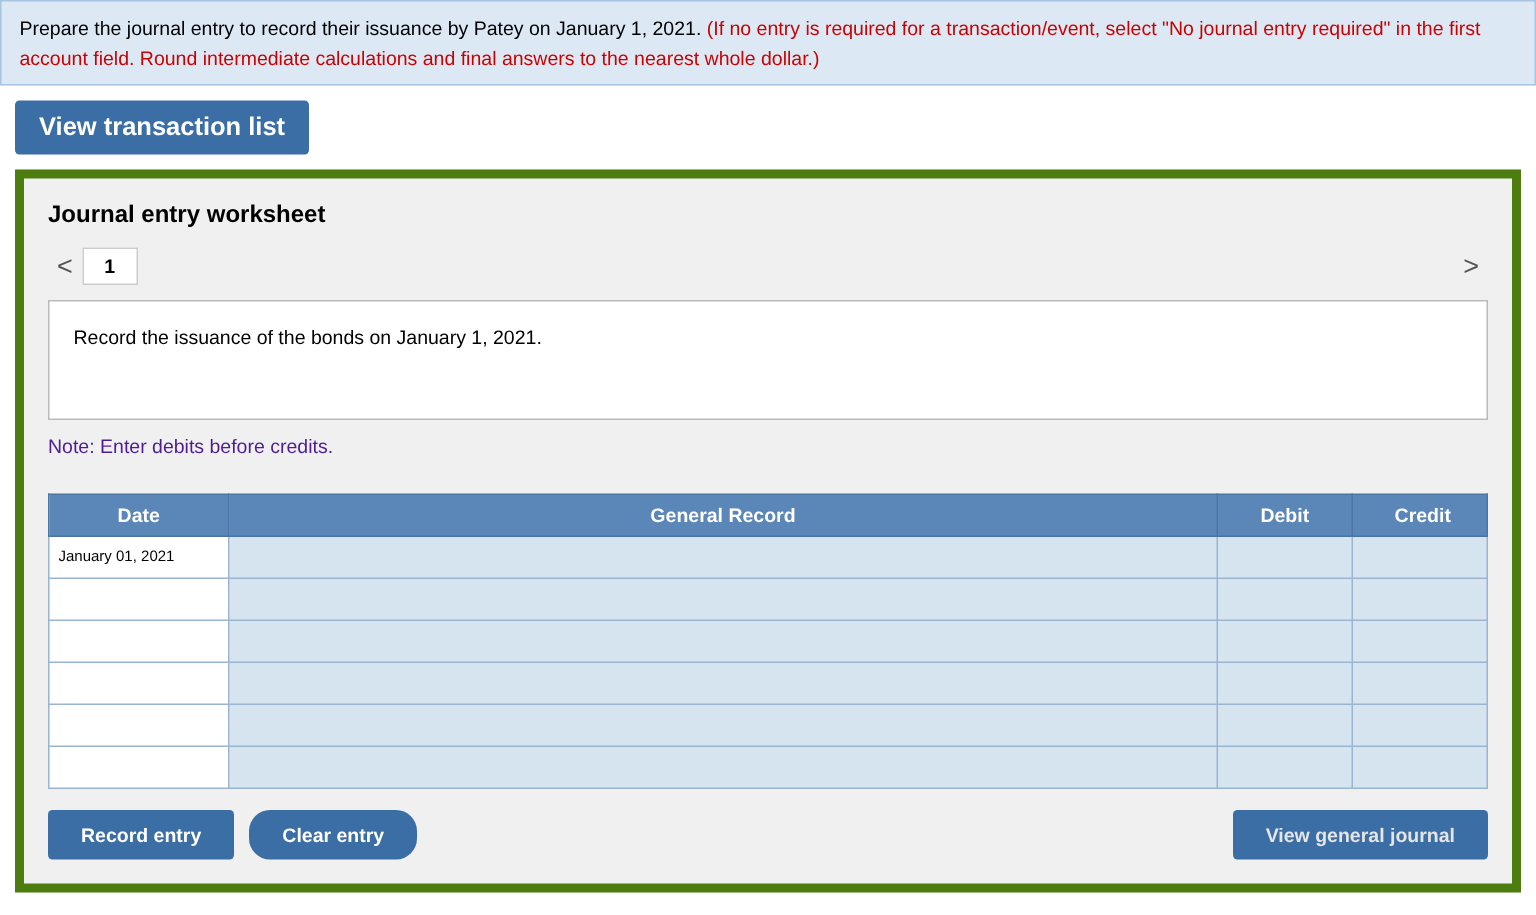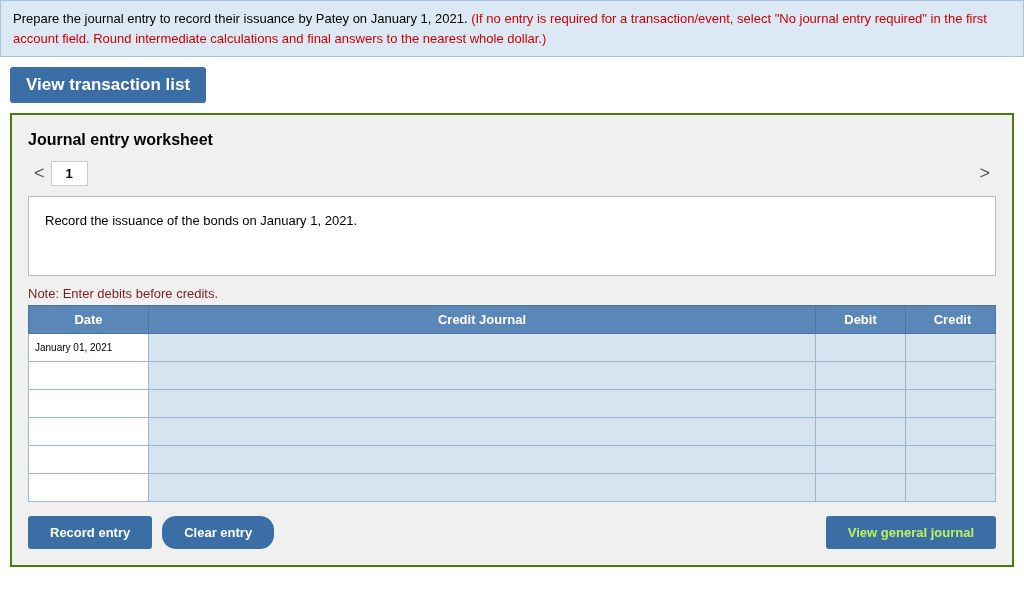--- a/index.html
+++ b/index.html
@@ -34,21 +34,21 @@
       padding: 8px 16px;
       font-size: 17px;
       font-weight: bold;
       cursor: pointer;
       border-radius: 3px;
     }
 
     .worksheet-container {
       margin: 0 10px 10px 10px;
       background: #f0f0f0;
-      border: 2px solid #4d7c0f;
+      border: 6px solid #4d7c0f;
       padding: 16px;
     }
 
     .worksheet-title {
       font-size: 16px;
       font-weight: bold;
       margin-bottom: 12px;
       color: #000;
     }
 
@@ -86,23 +86,23 @@
       border: 1px solid #bbb;
       padding: 16px;
       margin-bottom: 10px;
       min-height: 80px;
       font-size: 13px;
       color: #000;
       width: 100%;
     }
 
     .note-text {
-      color: #7f1d1d;
-      font-size: 13px;
-      margin-bottom: 4px;
+      color: #4c1d95;
+      font-size: 13px;
+      margin-bottom: 24px;
     }
 
     
     .journal-table {
       width: 100%;
       border-collapse: collapse;
       margin-bottom: 14px;
     }
 
     .journal-table thead tr th {
@@ -188,21 +188,21 @@
       border: none;
       padding: 9px 22px;
       font-size: 13px;
       font-weight: bold;
       cursor: pointer;
       border-radius: 14px;
     }
 
     .btn-view-general {
       background: #3a6ea5;
-      color: #bef264;
+      color: #e5e5e5;
       border: none;
       padding: 9px 22px;
       font-size: 13px;
       font-weight: bold;
       cursor: pointer;
       border-radius: 3px;
       margin-left: auto;
     }
   </style>
 </head>
@@ -233,21 +233,21 @@
   <div class="instruction-box">
     <span>Record the issuance of the bonds on January 1, 2021.</span>
   </div>
 
   <div class="note-text">Note: Enter debits before credits.</div>
 
   <table class="journal-table">
     <thead>
       <tr>
         <th class="date-col">Date</th>
-        <th class="gj-col">Credit Journal</th>
+        <th class="gj-col">General Record</th>
         <th class="debit-col">Debit</th>
         <th class="credit-col">Credit</th>
       </tr>
     </thead>
     <tbody>
       <tr>
         <td class="date-cell">
           <input type="text" value="January 01, 2021" style="">
         </td>
         <td class="gj-cell">

